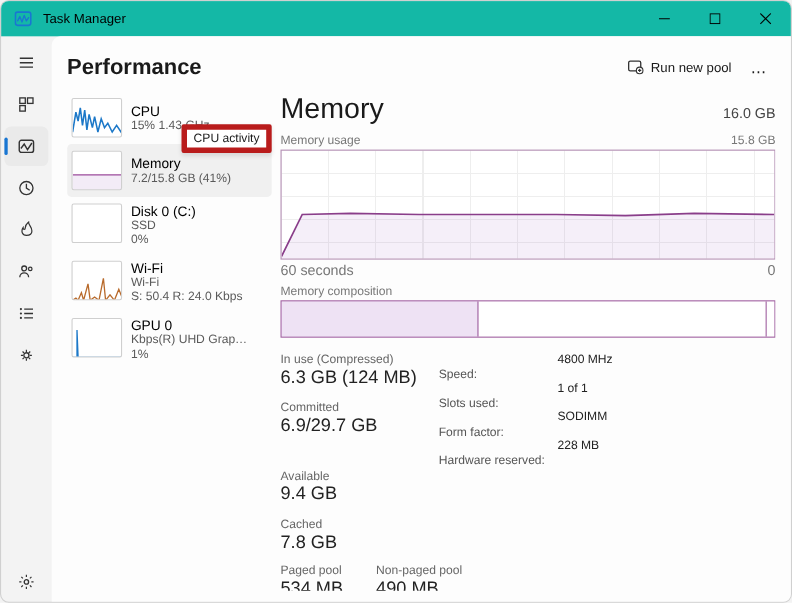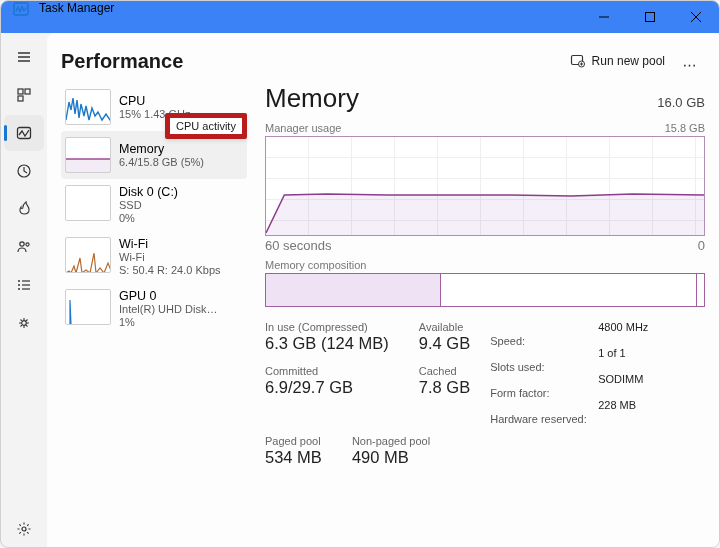--- a/index.html
+++ b/index.html
@@ -7,23 +7,23 @@
   body {
     width:720px; height:548px;
     font-family: "Segoe UI", -apple-system, sans-serif;
     font-size:12px; color:#1a1a1a;
     background:#f3f3f3;
     overflow:hidden;
     border:1px solid #d0d0d0;
     border-radius:8px;
   }
   .titlebar {
-    height:32px; display:flex; align-items:flex-start;
+    height:32px; display:flex; align-items:center;
     padding-left:12px;
-    background:#3b82f6;
+    background:#14b8a6;
   }
   .titlebar .app-icon { width:16px; height:16px; margin-right:10px; }
   .titlebar .title { font-size:12px; color:#000; }
   .titlebar .spacer { flex:1; }
   .sysbtn { width:46px; height:32px; display:flex; align-items:center; justify-content:center; color:#000; }
   .sysbtn svg { width:10px; height:10px; }
   .body { display:flex; height:calc(100% - 32px); }
   .rail {
     width:46px;
     display:flex; flex-direction:column; align-items:center;
@@ -50,21 +50,21 @@
     padding:16px 14px 10px 14px;
     margin-top:0;
     display:flex; flex-direction:column;
     overflow:hidden;
   }
   .header { display:flex; align-items:flex-end; margin-bottom:10px; }
   .header h1 { margin:0; font-size:20px; font-weight:600; }
   .header .hspacer { flex:1; }
   .newtask { display:flex; align-items:center; gap:6px; font-size:12px; padding:4px 6px; border-radius:4px; }
   .more { width:30px; text-align:center; font-size:14px; letter-spacing:1px; margin-left:4px; }
-  .columns { display:flex; flex:1; overflow:hidden; gap:10px; }
+  .columns { display:flex; flex:1; overflow:hidden; }
   .leftcol { width:186px; }
   .rightcol { flex:1; padding-left:8px; overflow:hidden; }
   .card {
     display:flex; gap:8px;
     padding:6px 6px 6px 4px;
     border-radius:4px;
     position:relative;
   }
   .card.sel { background:#f0f0f0; }
   .thumb {
@@ -117,21 +117,21 @@
     border:1px solid #a060a0;
     background:#fff;
     display:flex;
     margin-top:2px;
   }
   .compseg { height:100%; }
   .compseg.used { background:rgba(160,96,192,.18); border-right:1px solid #a060a0; }
   .compseg.avail { flex:1; }
   .compseg.thin { width:8px; border-left:1px solid #a060a0; }
   .stats { display:flex; margin-top:14px; gap:20px; }
-  .stats-left { display:flex; gap:30px; }
+  .stats-left { display:flex; gap:30px;flex-direction:column; }
   .stat { }
   .stat .slabel { font-size:11px; color:#666; }
   .stat .sval { font-size:16.5px; color:#222; margin-top:1px; }
   .statcol { display:flex; flex-direction:column; gap:12px; }
   .specs { font-size:11px; color:#555; }
   .specs .row { display:flex; }
   .specs .k { width:108px;margin-top:14px; }
   .specs .v { color:#222; }
   .stats2 { display:flex; gap:30px; margin-top:10px; }
   svg { display:block; }
@@ -268,21 +268,21 @@
 
         <div class="card sel">
           <div class="thumb">
             <svg viewBox="0 0 46 36" preserveAspectRatio="none" width="46" height="36">
               <rect x="0" y="21" width="46" height="15" fill="rgba(160,96,192,.12)"></rect>
               <line x1="0" y1="21" x2="46" y2="21" stroke="#9b4a9b" stroke-width="1.3"></line>
             </svg>
           </div>
           <div class="meta">
             <span class="cname">Memory</span>
-            <span class="csub">6.4/15.8 GB (5%)</span>
+            <span class="csub">7.2/15.8 GB (41%)</span>
           </div>
         </div>
 
         <div class="card">
           <div class="thumb">
             <svg viewBox="0 0 46 36" preserveAspectRatio="none" width="46" height="36">
               <line x1="0" y1="35" x2="46" y2="35" stroke="#2e8b3d" stroke-width="1.3"></line>
             </svg>
           </div>
           <div class="meta">
@@ -306,35 +306,35 @@
         </div>
 
         <div class="card">
           <div class="thumb">
             <svg viewBox="0 0 46 36" preserveAspectRatio="none" width="46" height="36">
               <polyline points="0,35 4,35 4,10 5,35 46,35" fill="none" stroke="#1c78c8" stroke-width="1.2"></polyline>
             </svg>
           </div>
           <div class="meta">
             <span class="cname">GPU 0</span>
-            <span class="csub">Intel(R) UHD Disk…</span>
+            <span class="csub">Kbps(R) UHD Grap…</span>
             <span class="csub">1%</span>
           </div>
         </div>
 
       </div>
 
       <div class="rightcol">
         <div class="big-title-row">
           <h2>Memory</h2>
           <span class="bsp"></span>
           <span class="total">16.0 GB</span>
         </div>
         <div class="graphlabel">
-          <span>Manager usage</span>
+          <span>Memory usage</span>
           <span class="glsp"></span>
           <span>15.8 GB</span>
         </div>
         <div class="graph-main">
           <svg class="memline" viewBox="0 0 430 100" preserveAspectRatio="none" width="100%" height="100">
             <polygon points="0,100 0,98 18,60 430,60 430,59 430,100" fill="rgba(160,96,192,.10)"></polygon>
             <polyline points="0,98 18,60 60,59 120,60 180,60 240,60 300,61 360,59 430,60" fill="none" stroke="#8a3e8a" stroke-width="1.5"></polyline>
           </svg>
         </div>
         <div class="axis">

